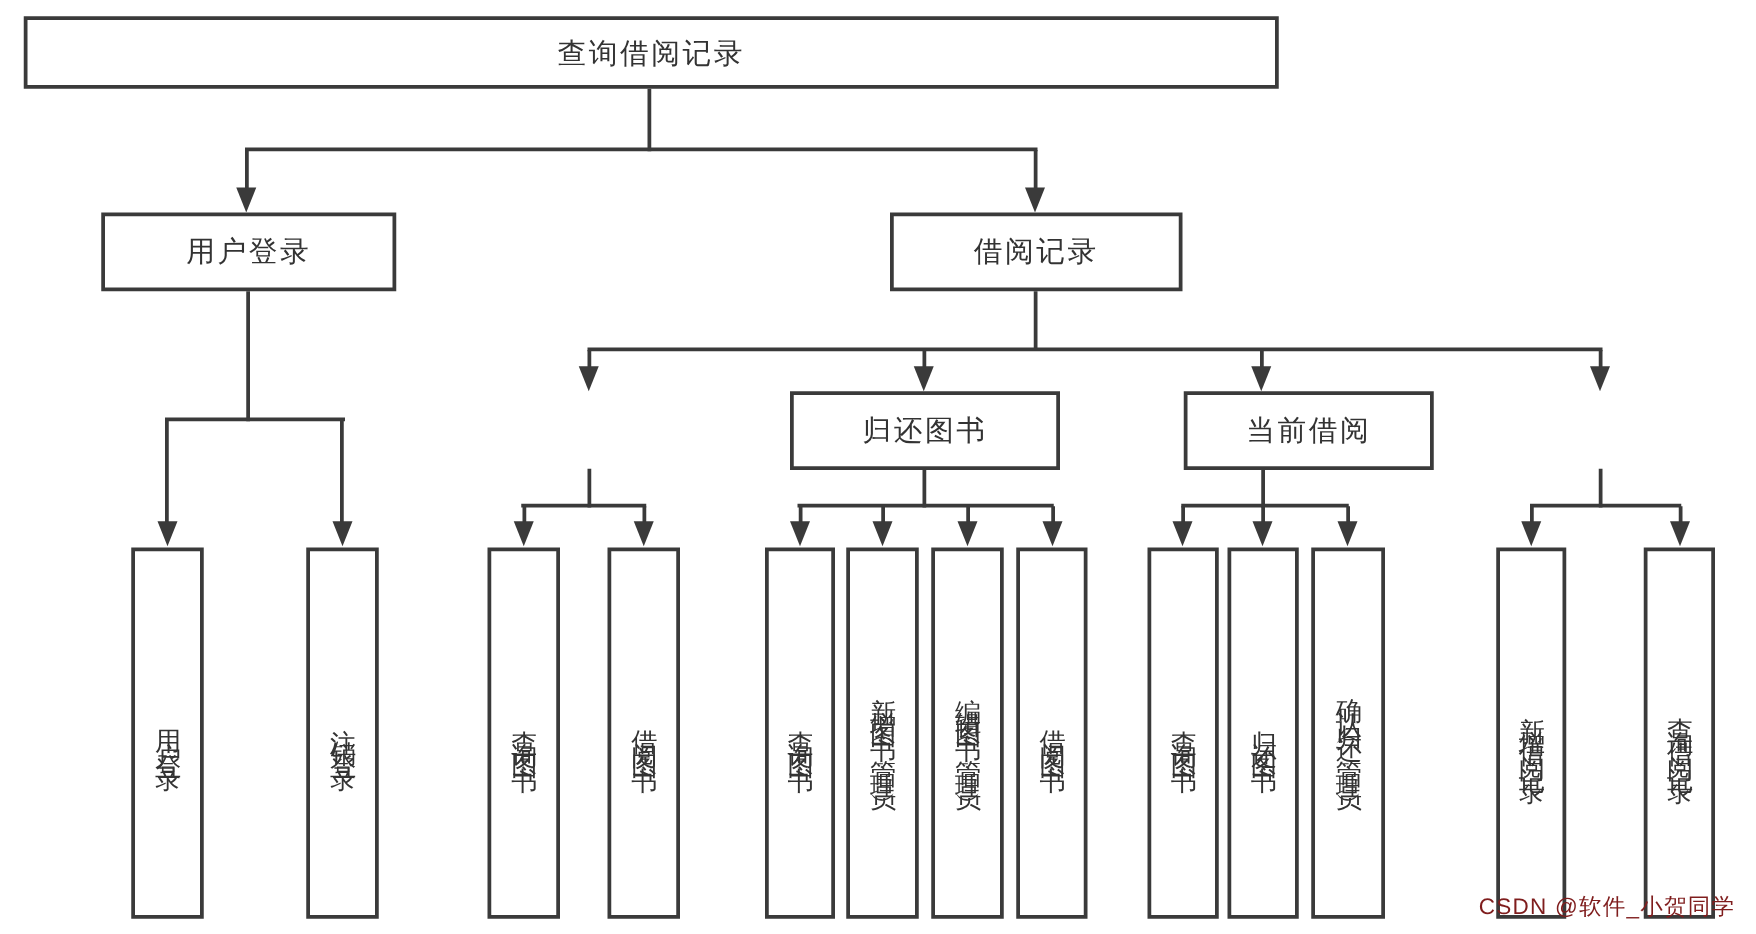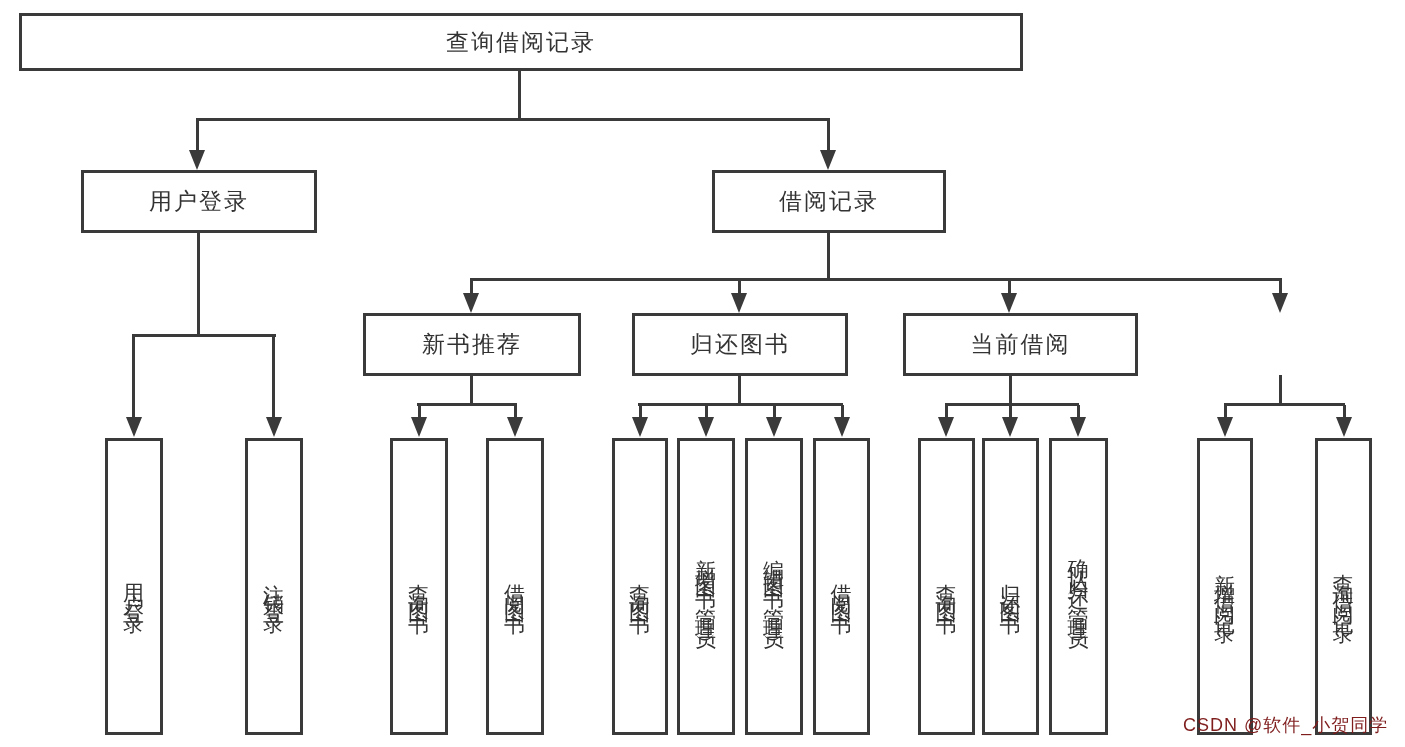--- a/index.html
+++ b/index.html
@@ -86,27 +86,24 @@
     <span>查询借阅记录</span>
   </div>
 
   <div class="box" style="left:81px;top:170px;width:236px;height:63px">
     <span>用户登录</span>
   </div>
   <div class="box" style="left:712px;top:170px;width:234px;height:63px">
     <span>借阅记录</span>
   </div>
 
-  <div class="box" style="left:363px;top:313px;width:218px;height:63px">
-    <span>新书推荐</span>
-  </div>
   <div class="box" style="left:632px;top:313px;width:216px;height:63px">
     <span>归还图书</span>
   </div>
-  <div class="box" style="left:903px;top:313px;width:235px;height:63px">
+  <div class="box" style="left:947px;top:313px;width:200px;height:63px">
     <span>当前借阅</span>
   </div>
 
   <div class="box vbox" style="left:105px;top:438px;width:58px;height:297px">
     <span class="vtext">用户登录</span>
   </div>
   <div class="box vbox" style="left:245px;top:438px;width:58px;height:297px">
     <span class="vtext">注销登录</span>
   </div>
 

